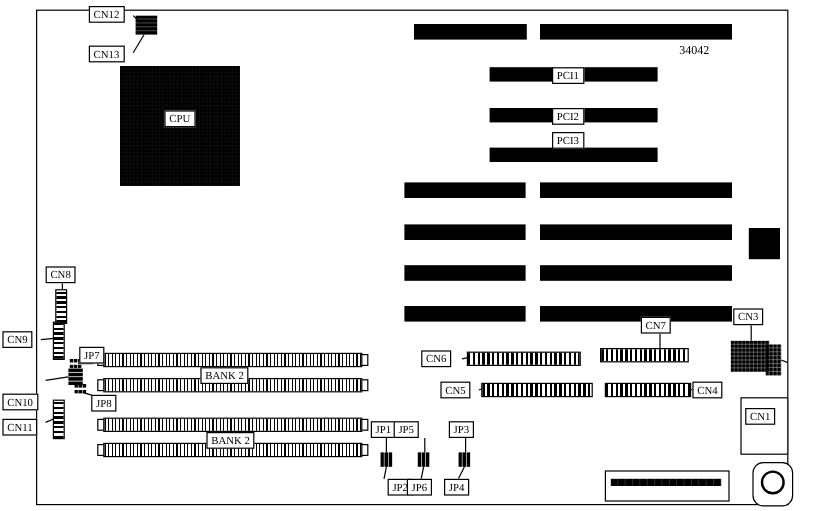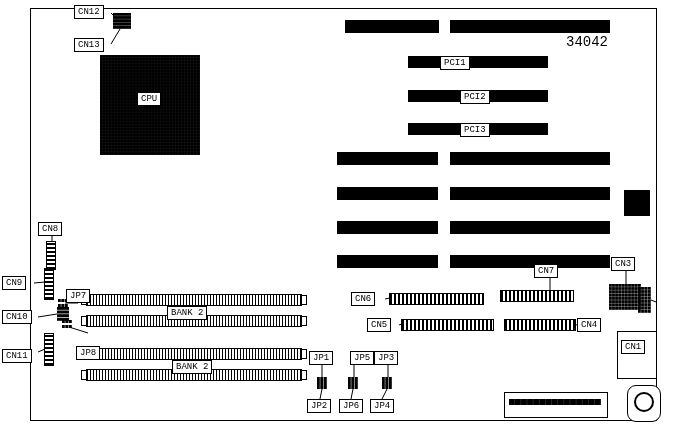--- a/index.html
+++ b/index.html
@@ -1,25 +1,25 @@
 <!DOCTYPE html>
 <html><head>
 <meta charset="utf-8">
 <style>
   html,body{margin:0;padding:0;background:#fff;}
   .wrap{
     position:relative;width:685px;height:426px;background:#fff;
-    font-family:Liberation Mono, monospace;color:#000;overflow:hidden;text-align:center;
+    font-family:Liberation Serif, serif;color:#000;overflow:hidden;text-align:center;
   }
   .board{position:absolute;border:1px solid #000;background:#fff;}
   .lbl{
     position:absolute;background:#fff;border:1px solid #000;
     font-size:9px;line-height:10px;padding:1px 3px;white-space:nowrap;z-index:6;
   }
-  .txt{position:absolute;font-size:14px;line-height:11px;z-index:5;}
+  .txt{position:absolute;font-size:10px;line-height:11px;z-index:5;}
   .slot{position:absolute;background:#000;z-index:2;}
   .cpu{
     position:absolute;z-index:2;
     background-image:linear-gradient(#000,#000);
     background-size:3px 3px;background-repeat:space;
   }
   .pingrid{
     position:absolute;z-index:3;
     background-image:linear-gradient(#000,#000);
     background-size:3px 3px;background-repeat:space;
@@ -95,53 +95,53 @@
 
   <div class="cpu" style="left:100px;top:55px;width:100px;height:100px"></div>
   <div class="lbl" style="left:137px;top:92px">CPU</div>
 
   <div class="slot" style="left:345px;top:20px;width:94px;height:13px"></div>
   <div class="slot" style="left:450px;top:20px;width:160px;height:13px"></div>
 
   <div class="txt" style="left:566px;top:37px">34042</div>
 
   <div class="slot" style="left:408px;top:56px;width:140px;height:12px"></div>
-  <div class="lbl" style="left:440px;top:56px">PCI1</div>
+  <div class="lbl" style="left:460px;top:56px">PCI1</div>
   <div class="slot" style="left:408px;top:90px;width:140px;height:12px"></div>
   <div class="lbl" style="left:460px;top:90px">PCI2</div>
   <div class="slot" style="left:408px;top:123px;width:140px;height:12px"></div>
-  <div class="lbl" style="left:460px;top:123px">PCI3</div>
+  <div class="lbl" style="left:460px;top:110px">PCI3</div>
 
   <div class="slot" style="left:337px;top:152px;width:101px;height:13px"></div>
   <div class="slot" style="left:450px;top:152px;width:160px;height:13px"></div>
   <div class="slot" style="left:337px;top:187px;width:101px;height:13px"></div>
   <div class="slot" style="left:450px;top:187px;width:160px;height:13px"></div>
   <div class="slot" style="left:337px;top:221px;width:101px;height:13px"></div>
   <div class="slot" style="left:450px;top:221px;width:160px;height:13px"></div>
   <div class="slot" style="left:337px;top:255px;width:101px;height:13px"></div>
   <div class="slot" style="left:450px;top:255px;width:160px;height:13px"></div>
 
   <div class="chip" style="left:624px;top:190px;width:26px;height:26px"></div>
 
   <div class="lbl" style="left:38px;top:222px">CN8</div>
   <div class="vstripe" style="left:46px;top:241px;width:8px;height:27px"></div>
 
   <div class="lbl" style="left:2px;top:276px">CN9</div>
   <div class="vstripe" style="left:44px;top:268px;width:8px;height:30px"></div>
 
-  <div class="lbl" style="left:2px;top:310px">CN10</div>
+  <div class="lbl" style="left:2px;top:328px">CN10</div>
   <div class="pingrid" style="left:57px;top:307px;width:12px;height:14px"></div>
 
   <div class="lbl" style="left:2px;top:349px">CN11</div>
   <div class="vstripe" style="left:44px;top:333px;width:8px;height:31px"></div>
 
   <div class="lbl" style="left:66px;top:289px">JP7</div>
   <div class="pingrid" style="left:58px;top:299px;width:10px;height:8px"></div>
 
-  <div class="lbl" style="left:76px;top:346px">JP8</div>
+  <div class="lbl" style="left:76px;top:329px">JP8</div>
   <div class="pingrid" style="left:62px;top:320px;width:10px;height:8px"></div>
 
   <div class="simm" style="left:86px;top:294px;width:214px"></div>
   <div class="simm" style="left:86px;top:315px;width:214px"></div>
   <div class="lbl" style="left:167px;top:306px">BANK 2</div>
 
   <div class="simm" style="left:86px;top:348px;width:214px"></div>
   <div class="simm" style="left:86px;top:369px;width:214px"></div>
   <div class="lbl" style="left:172px;top:360px">BANK 2</div>
 
@@ -160,26 +160,26 @@
   <div class="lbl" style="left:611px;top:257px">CN3</div>
   <div class="pingrid" style="left:609px;top:284px;width:32px;height:26px"></div>
 
   <div class="lbl" style="left:692px;top:295px">CN2</div>
   <div class="pingrid" style="left:638px;top:287px;width:13px;height:26px"></div>
 
   <div class="outline" style="left:617px;top:331px;width:38px;height:46px"></div>
   <div class="lbl" style="left:621px;top:340px">CN1</div>
 
   <div class="lbl" style="left:309px;top:351px">JP1</div>
-  <div class="lbl" style="left:350px;top:351px">JP5</div>
+  <div class="lbl" style="left:328px;top:351px">JP5</div>
   <div class="lbl" style="left:374px;top:351px">JP3</div>
   <div class="pingrid" style="left:317px;top:377px;width:10px;height:12px"></div>
   <div class="pingrid" style="left:348px;top:377px;width:10px;height:12px"></div>
   <div class="pingrid" style="left:382px;top:377px;width:10px;height:12px"></div>
-  <div class="lbl" style="left:307px;top:399px">JP2</div>
+  <div class="lbl" style="left:323px;top:399px">JP2</div>
   <div class="lbl" style="left:339px;top:399px">JP6</div>
   <div class="lbl" style="left:370px;top:399px">JP4</div>
 
   <div class="outline" style="left:504px;top:392px;width:102px;height:24px"></div>
   <div class="pinrow" style="left:509px;top:399px;width:92px"></div>
 
   <div class="din" style="left:627px;top:385px;width:32px;height:35px"></div>
   <div class="din-circle" style="left:634px;top:392px;width:16px;height:16px"></div>
 
 </div>

